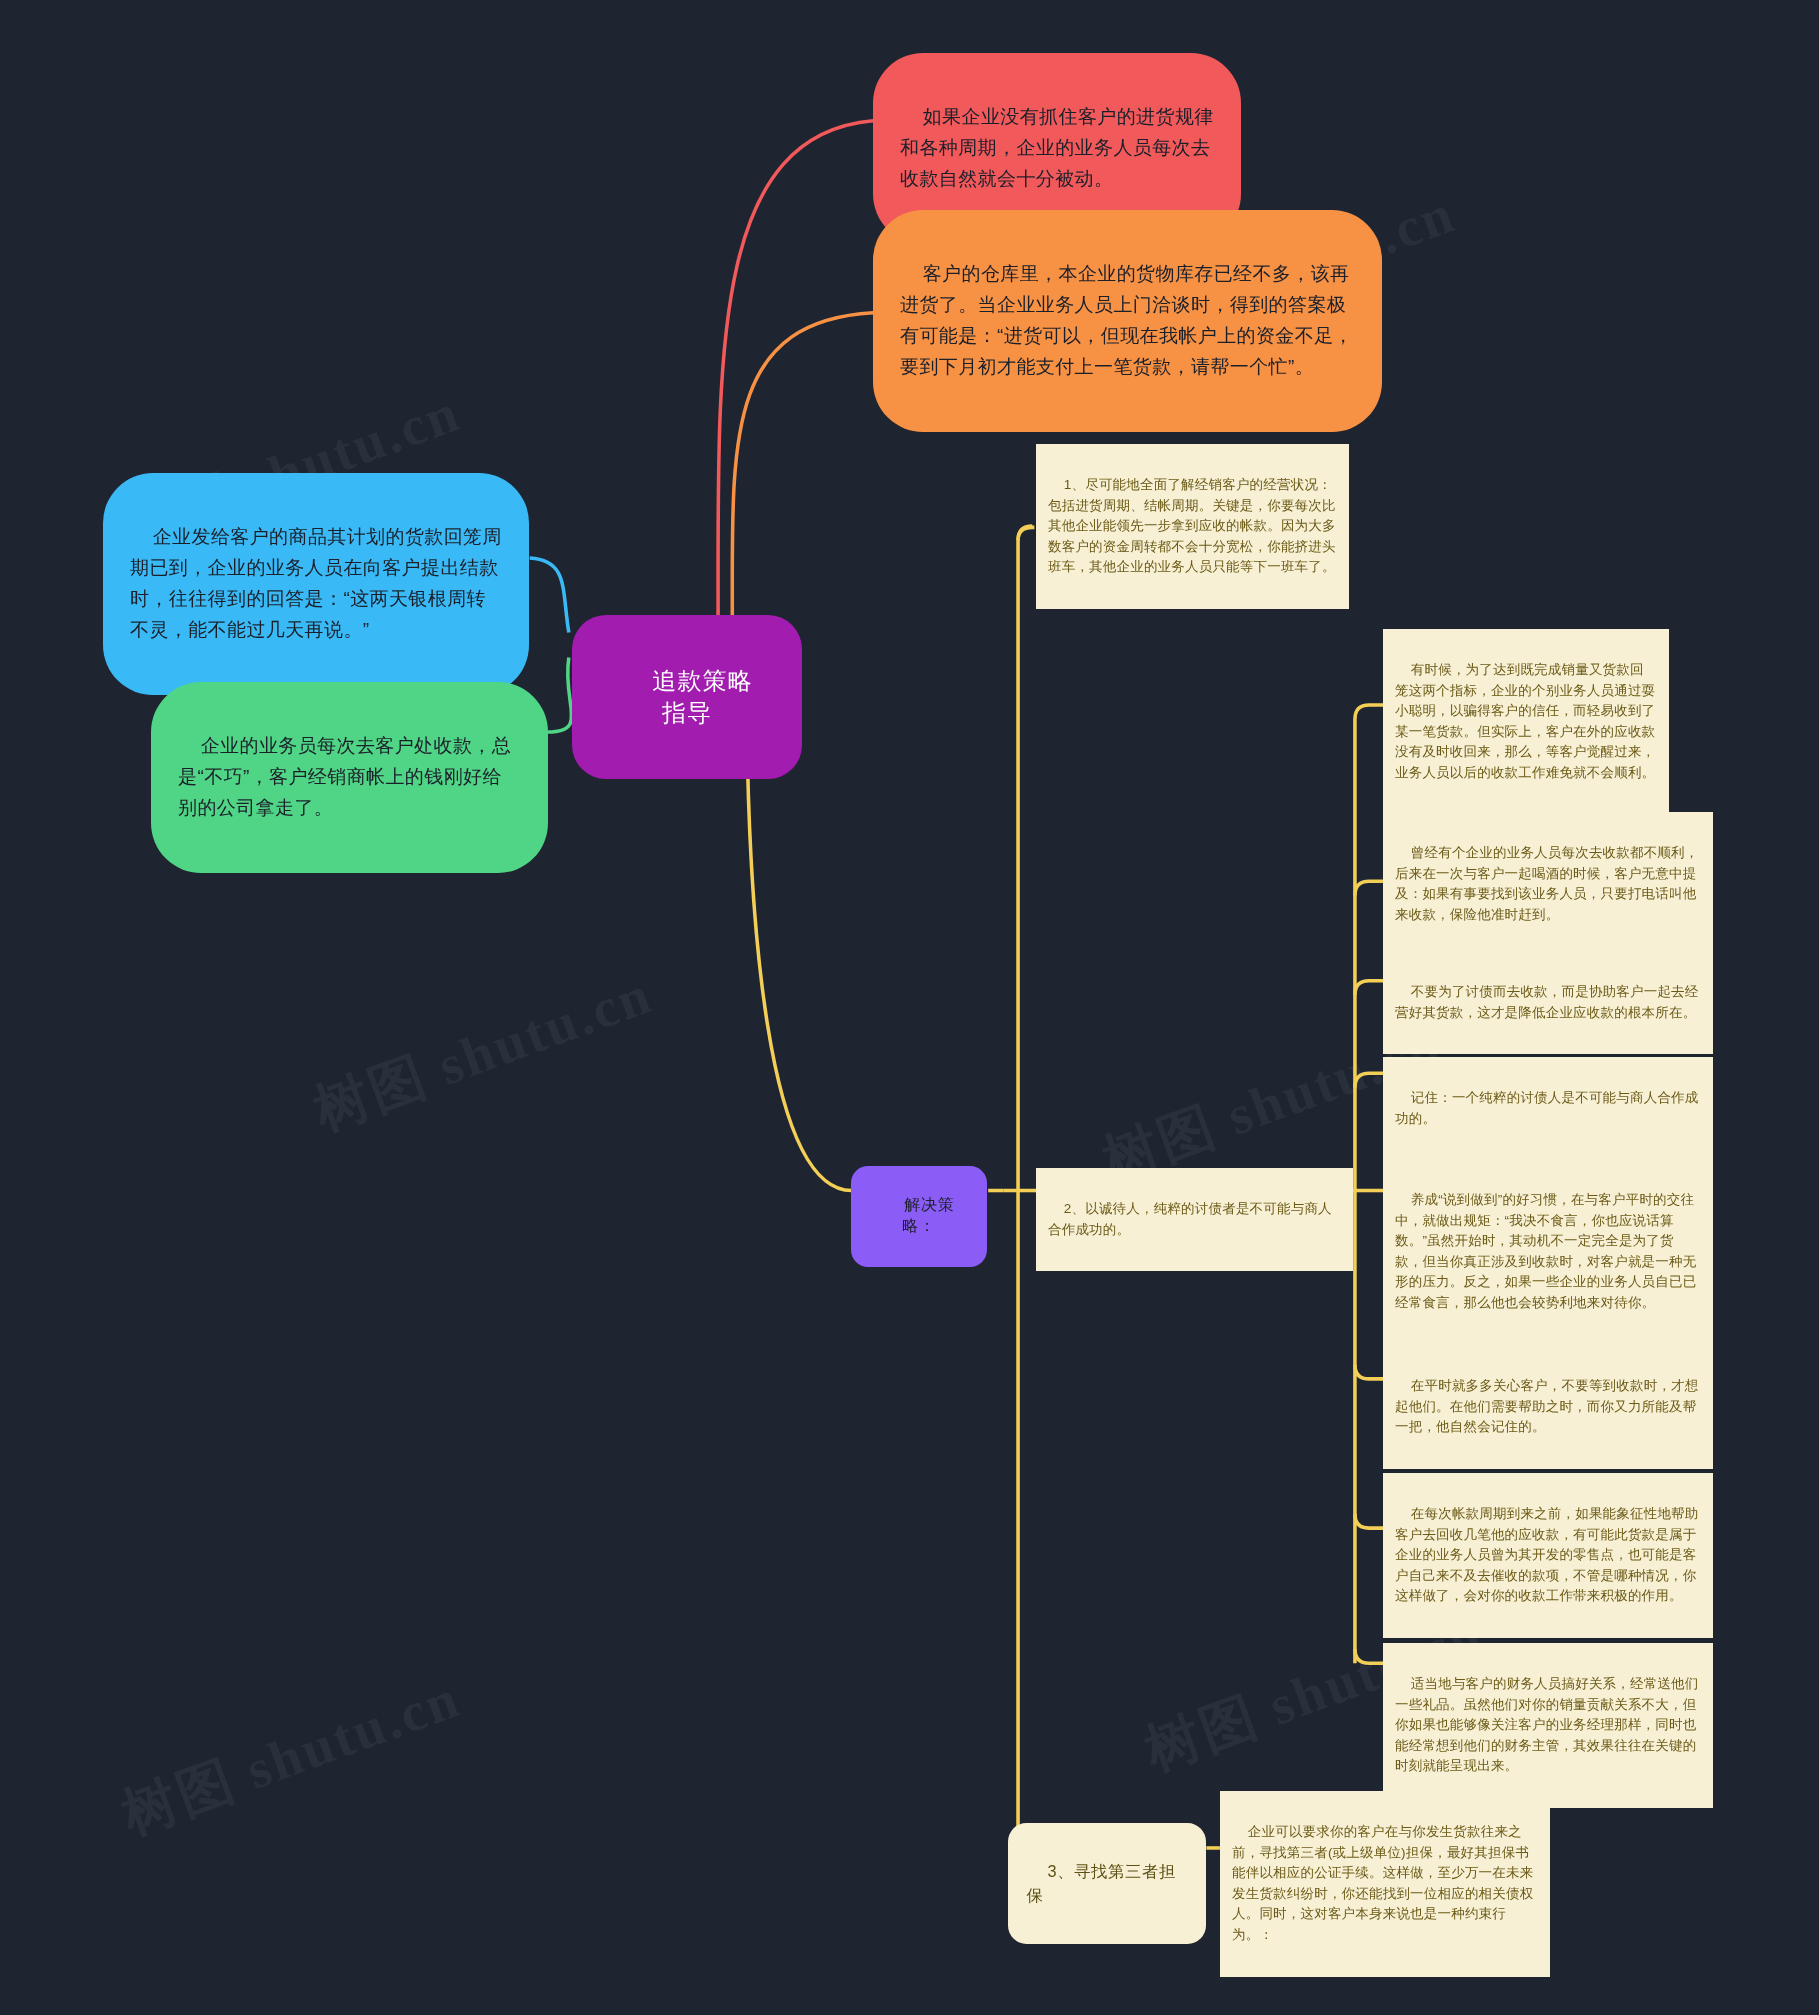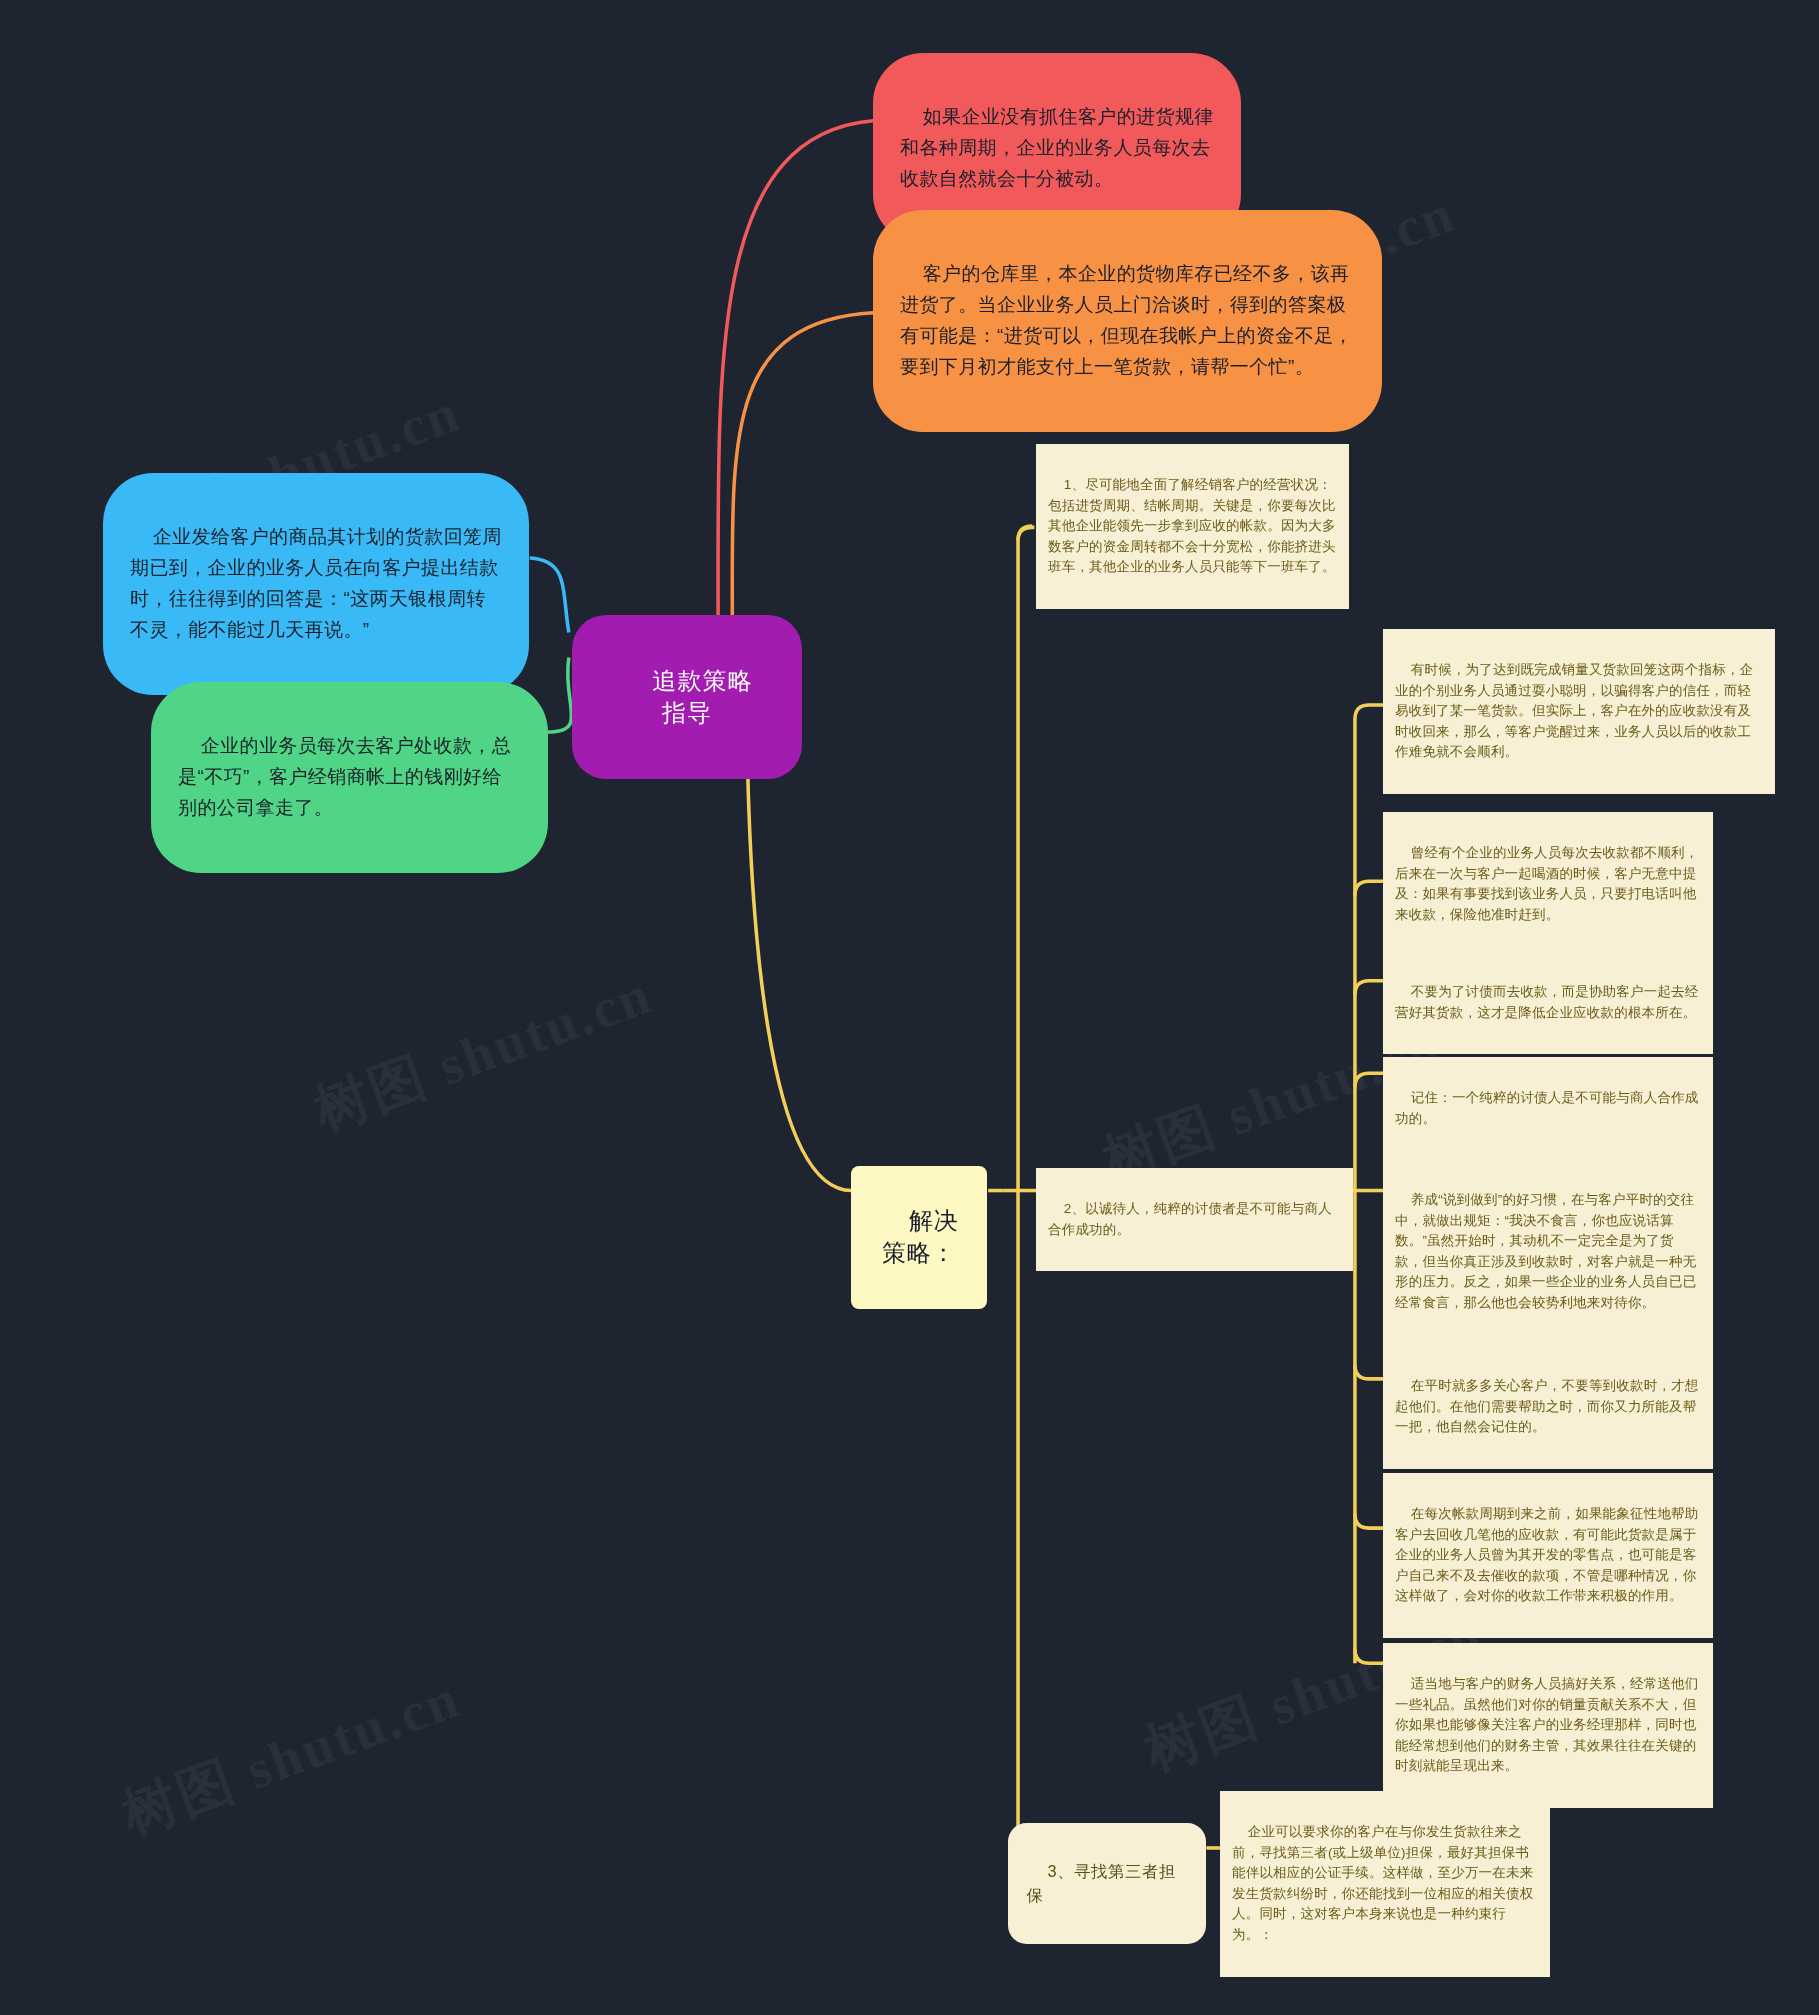--- a/index.html
+++ b/index.html
@@ -75,24 +75,24 @@
     border-radius: 34px;
     color: #ffffff;
     font-size: 24px;
     padding: 22px 37px;
     letter-spacing: 1.1px;
     text-align: center;
   }
 
   
   .branch {
-    background: #fef9c3;
-    border-radius: 8px;
+    background: #8b5cf6;
+    border-radius: 17px;
     color: #1b1f2a;
-    font-size: 24px;
+    font-size: 16px;
     padding: 11.4px 24px;
     letter-spacing: 0.7px;
     text-align: center;
   }
 
   
   .card {
     background: #f7f0d5;
     border-radius: 0;
     color: #6b5a16;
@@ -189,21 +189,21 @@
   </div>
 
   <div class="node card" style="left:1036px; top:444px; width:313px;">
     <span>1、尽可能地全面了解经销客户的经营状况：包括进货周期、结帐周期。关键是，你要每次比其他企业能领先一步拿到应收的帐款。因为大多数客户的资金周转都不会十分宽松，你能挤进头班车，其他企业的业务人员只能等下一班车了。</span>
   </div>
 
   <div class="node card" style="left:1036px; top:1168px; width:317px;">
     <span>2、以诚待人，纯粹的讨债者是不可能与商人合作成功的。</span>
   </div>
 
-  <div class="node card" style="left:1383px; top:629px; width:392px;">
+  <div class="node card" style="left:1383px; top:629px; width:286px;">
     <span>有时候，为了达到既完成销量又货款回笼这两个指标，企业的个别业务人员通过耍小聪明，以骗得客户的信任，而轻易收到了某一笔货款。但实际上，客户在外的应收款没有及时收回来，那么，等客户觉醒过来，业务人员以后的收款工作难免就不会顺利。</span>
   </div>
 
   <div class="node card" style="left:1383px; top:812px; width:330px;">
     <span>曾经有个企业的业务人员每次去收款都不顺利，后来在一次与客户一起喝酒的时候，客户无意中提及：如果有事要找到该业务人员，只要打电话叫他来收款，保险他准时赶到。</span>
   </div>
 
   <div class="node card" style="left:1383px; top:951px; width:330px;">
     <span>不要为了讨债而去收款，而是协助客户一起去经营好其货款，这才是降低企业应收款的根本所在。</span>
   </div>

